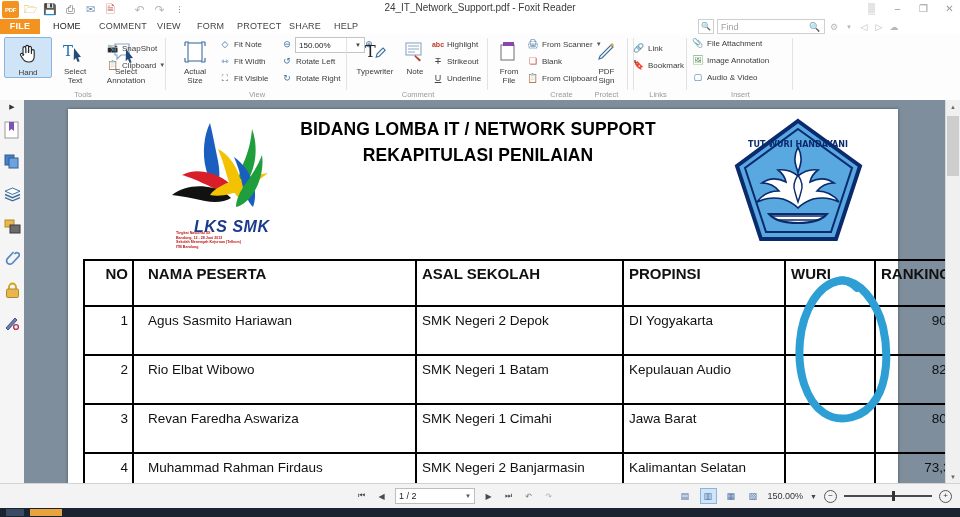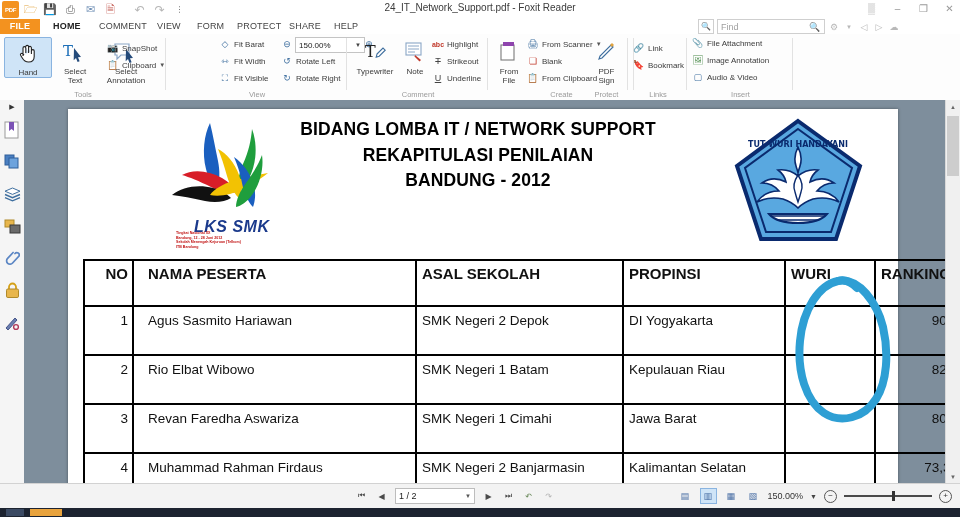--- a/index.html
+++ b/index.html
@@ -19,21 +19,21 @@
   .qat-sep{width:6px;}
   .title-text{position:absolute;left:0;top:2px;width:960px;text-align:center;font-size:10px;color:#3b3b3b;}
   .watermark{position:absolute;top:2px;left:595px;width:300px;font-family:"Liberation Mono",monospace;font-size:9px;color:#f2f2f2;letter-spacing:.5px;line-height:11px;text-align:center;pointer-events:none;}
   .wincontrols{position:absolute;right:4px;top:2px;display:flex;gap:13px;align-items:center;color:#9a9a9a;font-size:10px;}
   .wc{width:13px;height:13px;display:flex;align-items:center;justify-content:center;}
 
   
   .tabbar{position:absolute;left:0;top:19px;width:960px;height:15px;background:#ffffff;border-bottom:1px solid #d4d4d4;}
   .tab{position:absolute;top:0;height:15px;line-height:15px;font-size:9px;color:#444;padding:0 9px;letter-spacing:.2px;}
   .tab.file{background:#f3921f;color:#fff;left:0;width:40px;text-align:center;padding:0;font-weight:bold;}
-  .tab.active{font-weight:bold;color:#222;}
+  .tab.active{font-weight:normal;color:#222;}
 
   
   .findwrap{position:absolute;right:60px;top:19px;display:flex;align-items:center;gap:3px;}
   .find-ico{width:14px;height:13px;background:#fff;border:1px solid #cfcfcf;display:flex;align-items:center;justify-content:center;font-size:8px;color:#4a6fa5;}
   .find-box{width:100px;height:13px;border:1px solid #cfcfcf;background:#fff;display:flex;align-items:center;padding:0 3px;font-size:9px;color:#a0a0a0;justify-content:space-between;}
   .find-box .mag{color:#4a6fa5;font-size:9px;}
   .nav-ico{width:12px;height:13px;display:flex;align-items:center;justify-content:center;font-size:9px;color:#b8b8b8;}
 
   
   .ribbon{position:absolute;left:0;top:34px;width:960px;height:66px;background:#fdfdfd;border-bottom:1px solid #cfcfcf;}
@@ -196,23 +196,33 @@
       <div class="sm" style="left:107px;top:25px">
         <span class="si" style="color:#d69a3c">📋</span>
         <span>Clipboard</span>
         <span style="font-size:6px;color:#555">▼</span>
       </div>
       <div class="glabel" style="left:0;width:166px">Tools</div>
       <div class="gdiv"></div>
     </div>
 
     <div class="grp" style="left:167px;width:180px">
+      <div class="bigbtn" style="left:5px">
+        <div class="bi">
+          <svg width="24" height="24" viewBox="0 0 24 24">
+              <rect x="5" y="3" width="14" height="18" fill="#fff" stroke="#3f6f9f" stroke-width="1.1"></rect>
+              <path d="M2 2h4M2 2v4M22 2h-4M22 2v4M2 22h4M2 22v-4M22 22h-4M22 22v-4" stroke="#3f6f9f" stroke-width="1.2" fill="none"></path>
+            </svg>
+        </div>
+        <div class="bl">Actual</div>
+        <div class="bl">Size</div>
+      </div>
       <div class="sm" style="left:52px;top:4px">
         <span class="si" style="color:#3f6f9f">◇</span>
-        <span>Fit Barat</span>
+        <span>Fit Note</span>
       </div>
       <div class="sm" style="left:52px;top:21px">
         <span class="si" style="color:#3f6f9f">⇿</span>
         <span>Fit Width</span>
       </div>
       <div class="sm" style="left:52px;top:38px">
         <span class="si" style="color:#3f6f9f">⛶</span>
         <span>Fit Visible</span>
       </div>
       <div class="sm" style="left:114px;top:4px">
@@ -412,21 +422,20 @@
           <div class="lks-cap">LKS SMK</div>
           <div class="lks-sub" style="white-space:pre-line">Tingkat Nasional XX
 Bandung, 12 - 28 Juni 2012
 Sekolah Menengah Kejuruan (Telkom)
 ITB Bandung</div>
         </div>
 
         <div class="doc-title">
           <div>BIDANG LOMBA IT / NETWORK SUPPORT</div>
           <div>REKAPITULASI PENILAIAN</div>
-          <div>BANDUNG - 2012</div>
         </div>
 
         <div class="tw-logo">
           <svg width="135" height="128" viewBox="0 0 135 128">
             <path d="M67 4L129 49l-24 73H30L6 49z" fill="#59a8e0" stroke="#0a2a6e" stroke-width="4"></path>
             <path d="M67 12L121 51l-21 64H35L14 51z" fill="none" stroke="#0a2a6e" stroke-width="2"></path>
             <path d="M67 30c-3 6-4 13-2 19 1 4 3 7 2 10-6-5-13-7-20-6 4 3 7 7 8 12-8-4-17-4-24 1 7 0 13 3 17 8-9 0-17 4-22 11 8-4 17-5 26-3 6 2 11 5 15 9 4-4 9-7 15-9 9-2 18-1 26 3-5-7-13-11-22-11 4-5 10-8 17-8-7-5-16-5-24-1 1-5 4-9 8-12-7-1-14 1-20 6-1-3 1-6 2-10 2-6 1-13-2-19z" fill="#fff" stroke="#0a2a6e" stroke-width="1.6"></path>
             <path d="M67 58c-4 6-5 12-3 17 1 4 2 7 3 10 1-3 2-6 3-10 2-5 1-11-3-17z" fill="#fff" stroke="#0a2a6e" stroke-width="1.4"></path>
             <path d="M38 97h58c-5 6-14 9-29 9s-24-3-29-9z" fill="#fff" stroke="#0a2a6e" stroke-width="2"></path>
             <path d="M40 99h54M46 103h42" stroke="#0a2a6e" stroke-width="1.4" fill="none"></path>
@@ -452,21 +461,21 @@
             <td class="c-nama">Agus Sasmito Hariawan</td>
             <td class="c-asal">SMK Negeri 2 Depok</td>
             <td class="c-prop">DI Yogyakarta</td>
             <td class="c-nilai"></td>
             <td class="c-rank">90,5</td>
           </tr>
           <tr>
             <td class="c-no">2</td>
             <td class="c-nama">Rio Elbat Wibowo</td>
             <td class="c-asal">SMK Negeri 1 Batam</td>
-            <td class="c-prop">Kepulauan Riau</td>
+            <td class="c-prop">Kepulauan Audio</td>
             <td class="c-nilai"></td>
             <td class="c-rank">82,5</td>
           </tr>
           <tr>
             <td class="c-no">3</td>
             <td class="c-nama">Revan Faredha Aswariza</td>
             <td class="c-asal">SMK Negeri 1 Cimahi</td>
             <td class="c-prop">Jawa Barat</td>
             <td class="c-nilai"></td>
             <td class="c-rank">80,5</td>

